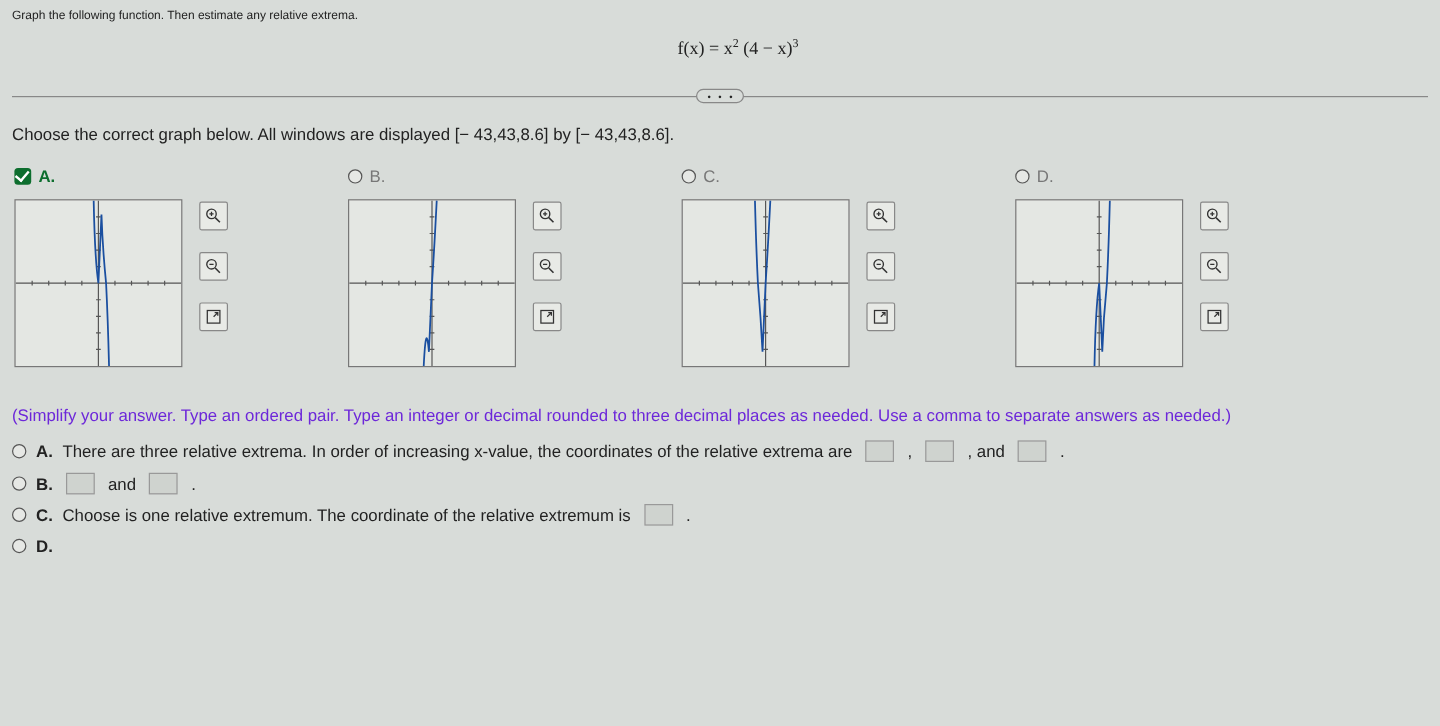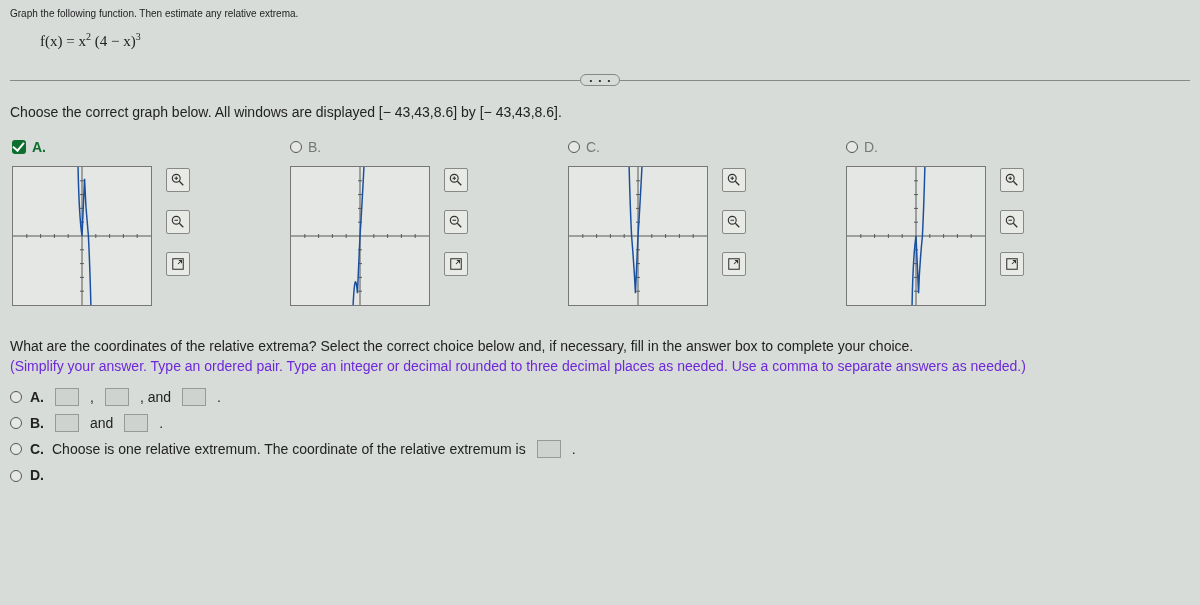--- a/index.html
+++ b/index.html
@@ -7,21 +7,21 @@
       font-family: Arial, sans-serif;
       background: #d8dcd9;
       color: #222;
       width: 1200px;
       height: 605px;
       position: relative;
       font-size: 14px;
       padding: 8px 10px;
     }
     .question-text { font-size: 10px; margin-bottom: 12px; }
-    .equation { margin-left: 30px; margin-top: 8px; font-family: 'Times New Roman', serif; font-size: 15px; }
+    .equation { margin-left: 30px; margin-top: 8px; font-family: 'Times New Roman', serif; font-size: 15px; text-align: center; }
     .equation sup { font-size: 10px; vertical-align: super; }
     .divider-wrap {
       position: relative;
       margin-top: 24px;
       margin-bottom: 18px;
       height: 12px;
     }
     .hline { border: none; border-top: 1px solid #888; height: 0; position: absolute; top: 6px; width: 100%; }
     .ellipsis-box {
       position: absolute;
@@ -365,27 +365,27 @@
               <path d="M9 4 L12 4 L12 7 M12 4 L8 8" stroke="#333" stroke-width="1.2" fill="none"></path>
             </svg>
           </div>
       </div>
     </div>
   </div>
 
 </div>
 
 <div class="extrema-block">
-  <div>What are the coordinates of the relative extrema? Select the correct choice below and, if necessary, fill in the answer box to complete your choice.</div>
   <div class="hint">(Simplify your answer. Type an ordered pair. Type an integer or decimal rounded to three decimal places as needed. Use a comma to separate answers as needed.)</div>
 
   <div class="choices">
     <div class="choice-row">
       <span class="radio"></span>
       <b>A.</b>
+      <span>There are three relative extrema. In order of increasing x-value, the coordinates of the relative extrema are</span>
       <span class="blank"></span>
       <span>,</span>
       <span class="blank"></span>
       <span>, and</span>
       <span class="blank"></span>
       <span>.</span>
     </div>
 
     <div class="choice-row">
       <span class="radio"></span>

